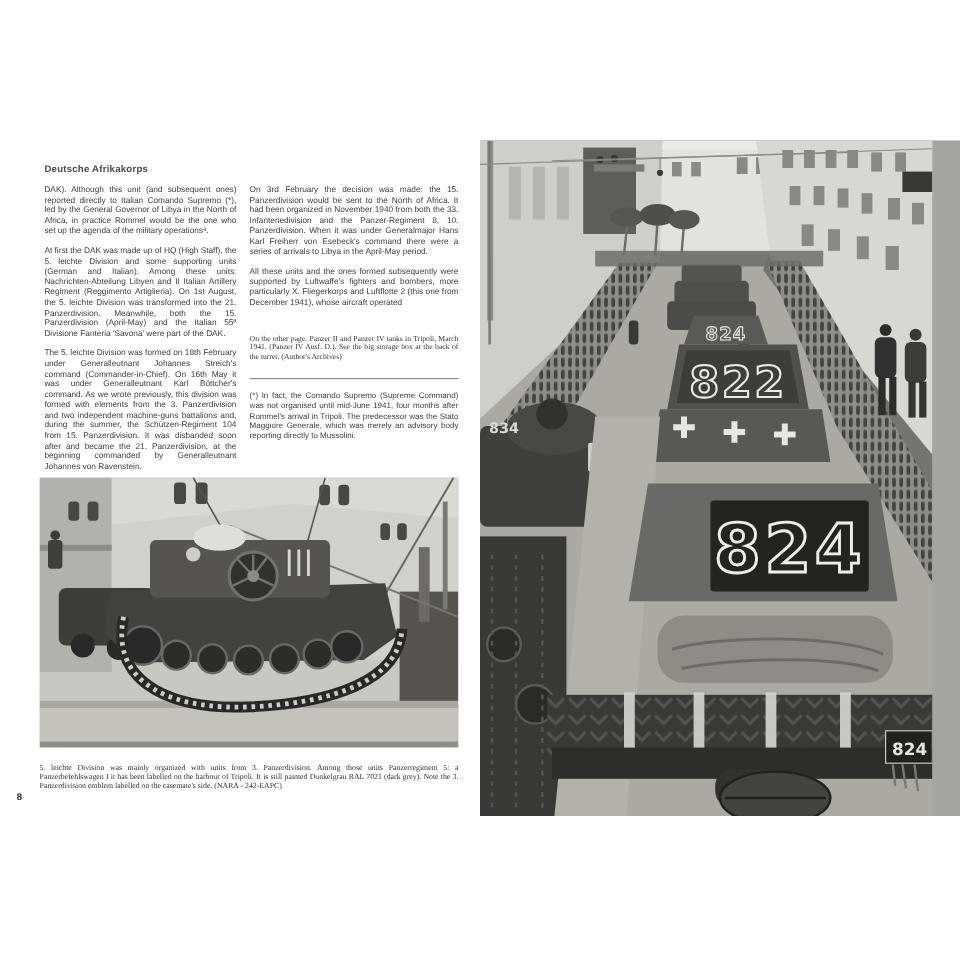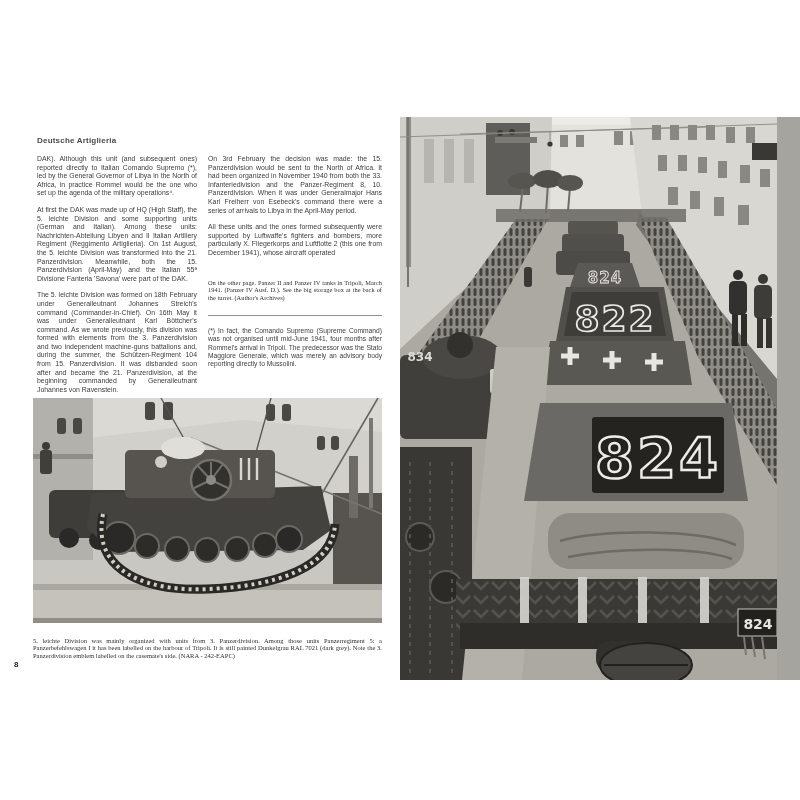--- a/index.html
+++ b/index.html
@@ -36,21 +36,21 @@
     color:#dcdad5;}
   svg{display:block;}
   svg text{font-family:"DejaVu Sans",sans-serif;font-weight:bold;}
 </style>
 </head>
 <body>
 
 <div class="spread">
 
   <div>
-    <div class="running-header">Deutsche Artiglieria</div>
+    <div class="running-header">Deutsche Afrikakorps</div>
 
     <div class="columns">
       <div class="col col1">
         <p>DAK). Although this unit (and subsequent ones) reported directly to Italian Comando Supremo (*), led by the General Governor of Libya in the North of Africa, in practice Rommel would be the one who set up the agenda of the military operations⁴.</p>
         <p>At first the DAK was made up of HQ (High Staff), the 5. leichte Division and some supporting units (German and Italian). Among these units: Nachrichten-Abteilung Libyen and II Italian Artillery Regiment (Reggimento Artiglieria). On 1st August, the 5. leichte Division was transformed into the 21. Panzerdivision. Meanwhile, both the 15. Panzerdivision (April-May) and the Italian 55ª Divisione Fanteria 'Savona' were part of the DAK.</p>
         <p>The 5. leichte Division was formed on 18th February under Generalleutnant Johannes Streich's command (Commander-in-Chief). On 16th May it was under Generalleutnant Karl Böttcher's command. As we wrote previously, this division was formed with elements from the 3. Panzerdivision and two independent machine-guns battalions and, during the summer, the Schützen-Regiment 104 from 15. Panzerdivision. It was disbanded soon after and became the 21. Panzerdivision, at the beginning commanded by Generalleutnant Johannes von Ravenstein.</p>
       </div>
       <div class="col col2">
         <p>On 3rd February the decision was made: the 15. Panzerdivision would be sent to the North of Africa. It had been organized in November 1940 from both the 33. Infanteriedivision and the Panzer-Regiment 8, 10. Panzerdivision. When it was under Generalmajor Hans Karl Freiherr von Esebeck's command there were a series of arrivals to Libya in the April-May period.</p>
         <p>All these units and the ones formed subsequently were supported by Luftwaffe's fighters and bombers, more particularly X. Fliegerkorps and Luftflotte 2 (this one from December 1941), whose aircraft operated</p>

